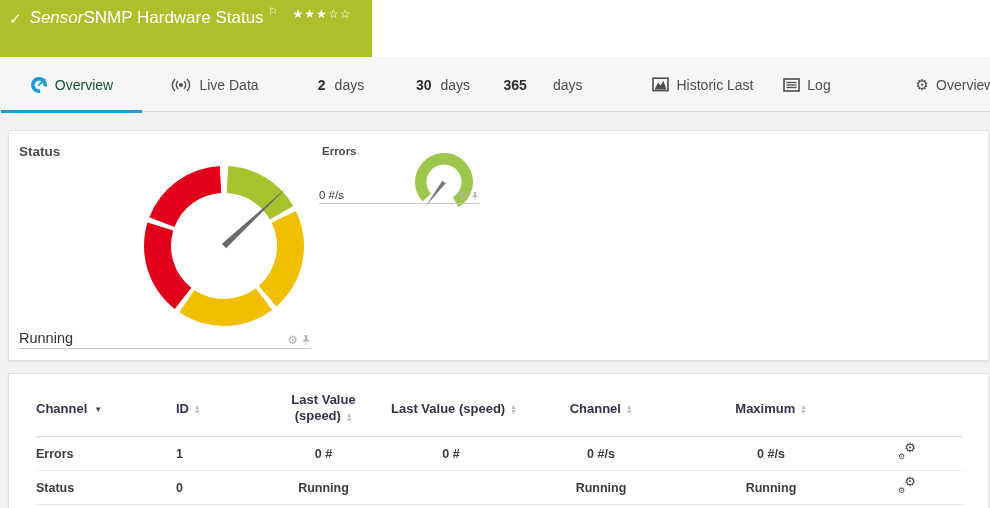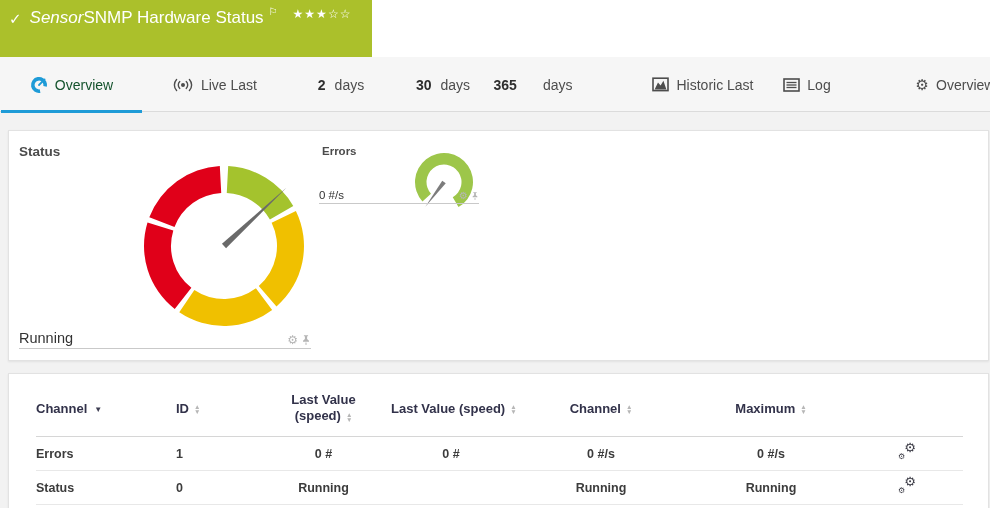--- a/index.html
+++ b/index.html
@@ -95,31 +95,31 @@
       </svg>
       <span>Overview</span>
       <span class="under"></span>
     </div>
     <div class="tab" style="left:143px;width:143px;">
       <svg width="22" height="14" viewBox="0 0 22 14">
         <circle cx="11" cy="7" r="2" fill="#4d4d4d"></circle>
         <path d="M7.8,3.6 a4.6,4.6 0 0 0 0,6.8 M4.6,1.4 a8.2,8.2 0 0 0 0,11.2" fill="none" stroke="#4d4d4d" stroke-width="1.4" stroke-linecap="round"></path>
         <path d="M14.2,3.6 a4.6,4.6 0 0 1 0,6.8 M17.4,1.4 a8.2,8.2 0 0 1 0,11.2" fill="none" stroke="#4d4d4d" stroke-width="1.4" stroke-linecap="round"></path>
       </svg>
-      <span>Live Last</span>
+      <span>Live Data</span>
     </div>
     <div class="tab" style="left:286px;width:110px;">
       <span class="num">2</span>
       <span>days</span>
     </div>
     <div class="tab" style="left:388px;width:110px;">
       <span class="num">30</span>
       <span>days</span>
     </div>
-    <div class="tab" style="left:478px;width:110px;gap:24px;">
+    <div class="tab" style="left:488px;width:110px;gap:24px;">
       <span class="num">365</span>
       <span>days</span>
     </div>
     <div class="tab" style="left:616px;width:174px;">
       <svg width="17" height="15" viewBox="0 0 17 15">
         <rect x="1" y="1.2" width="15" height="12.4" fill="none" stroke="#4d4d4d" stroke-width="1.6"></rect>
         <polygon points="2.6,12.4 6,5.6 8.6,8.6 11.4,3.8 14.4,12.4" fill="#4d4d4d"></polygon>
       </svg>
       <span>Historic Last</span>
     </div>

